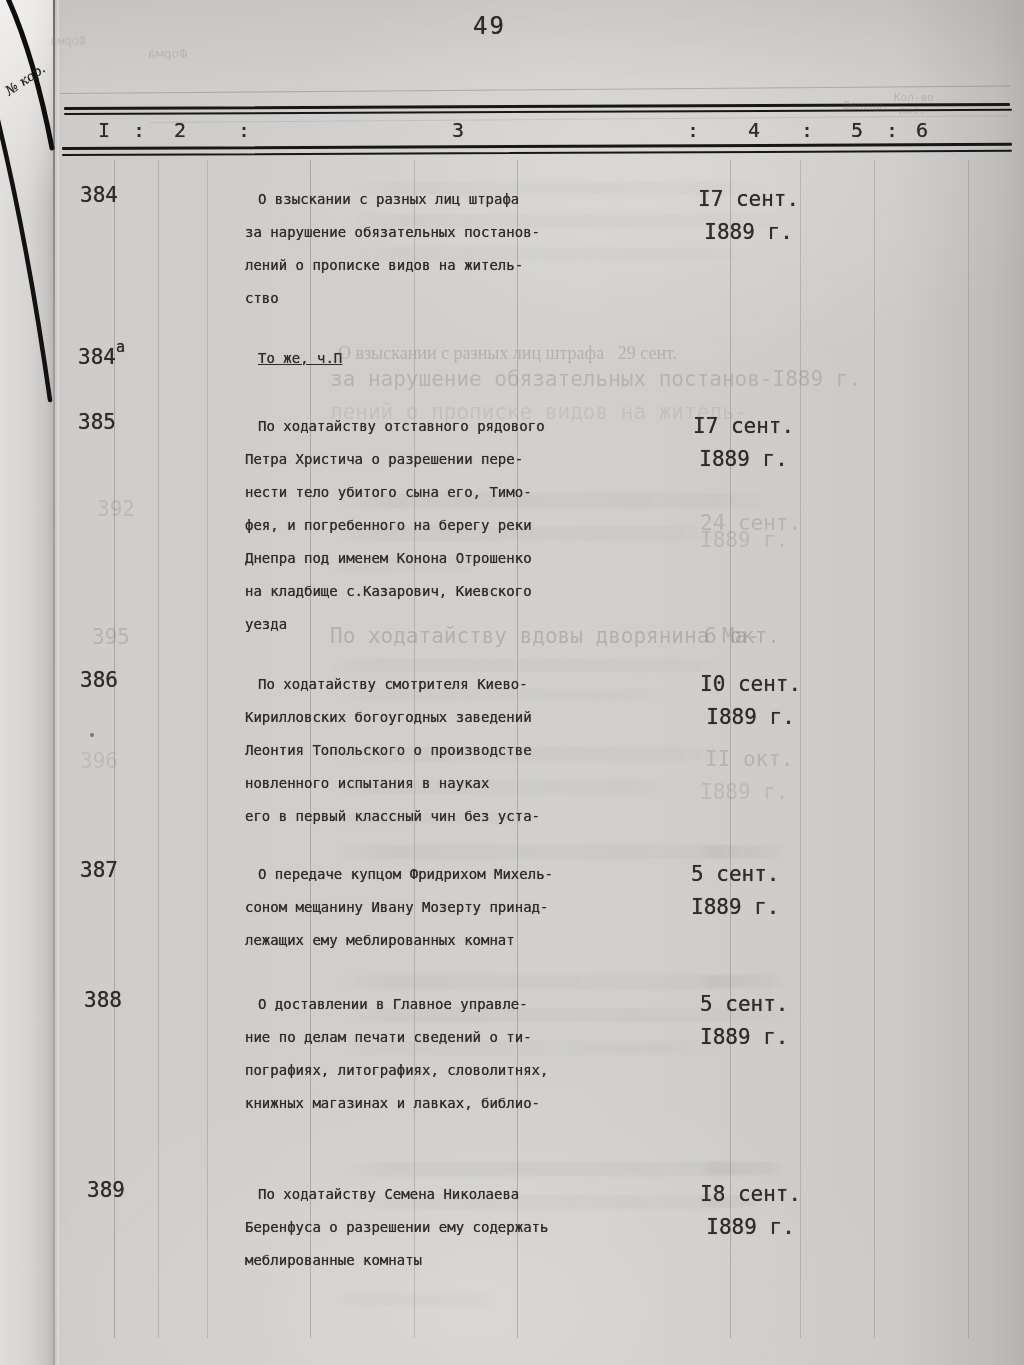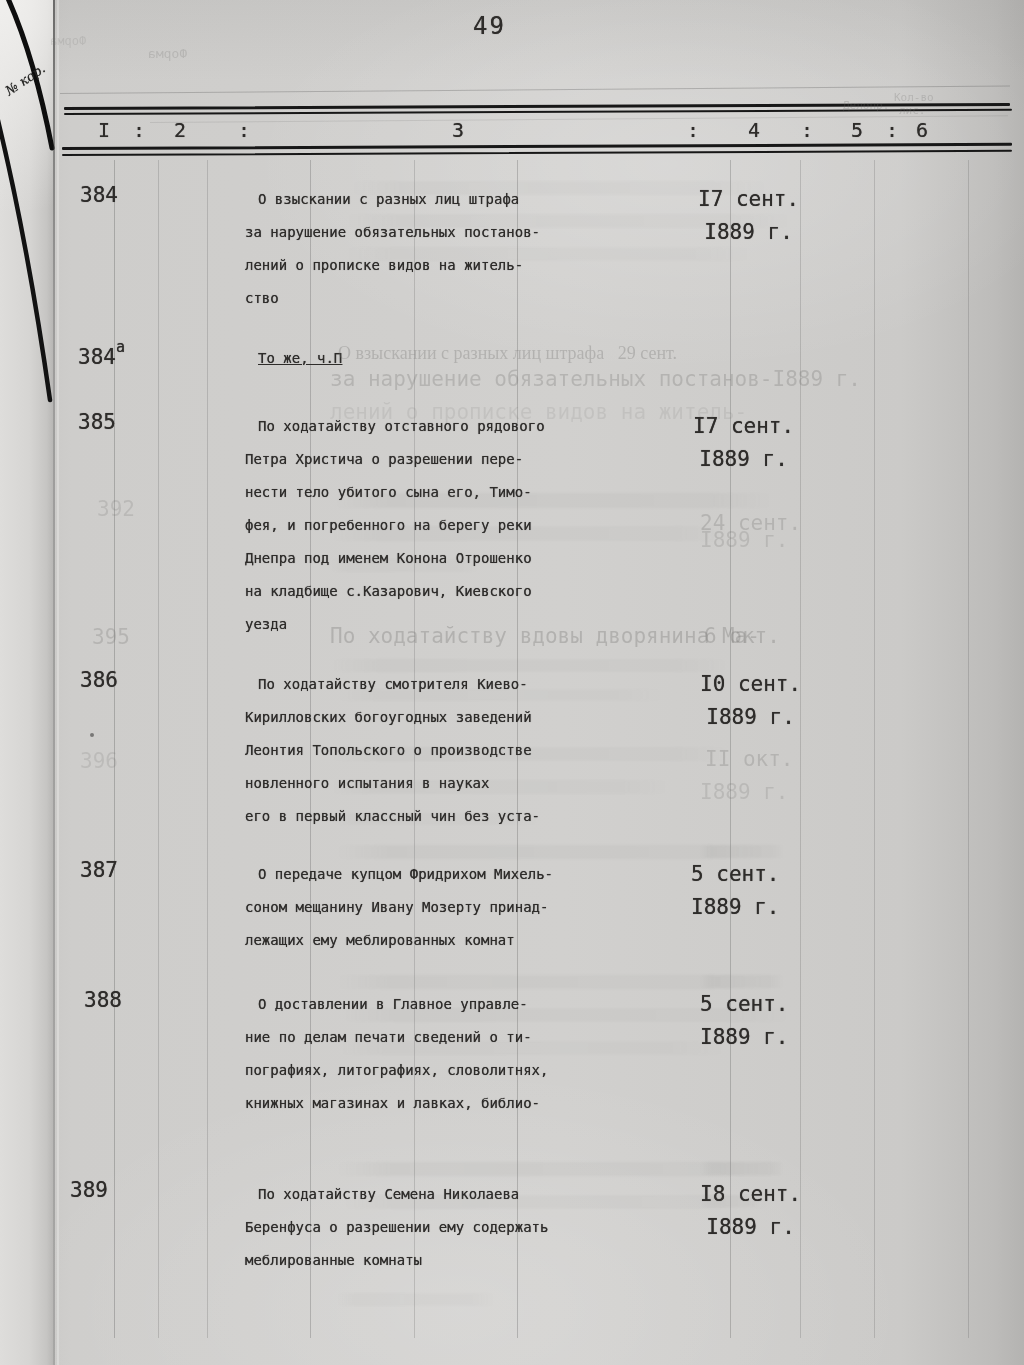--- a/index.html
+++ b/index.html
@@ -123,21 +123,21 @@
         <div class="date ink" style="left: 691px; top: 858px;">5 сент.
 I889 г.</div>
       </div>
       <div>
         <div class="num ink" style="left: 84px; top: 988px;">388</div>
         <div class="lines ink" style="left: 245px; top: 988px;"><div class="l0">О доставлении в Главное управле-</div><div>ние по делам печати сведений о ти-</div><div>пографиях, литографиях, словолитнях,</div><div>книжных магазинах и лавках, библио-</div></div>
         <div class="date ink" style="left: 700px; top: 988px;">5 сент.
 I889 г.</div>
       </div>
       <div>
-        <div class="num ink" style="left: 70px; top: 1178px; text-align: center;">389</div>
+        <div class="num ink" style="left: 87px; top: 1178px; text-align: center;">389</div>
         <div class="lines ink" style="left: 245px; top: 1178px;"><div class="l0">По ходатайству Семена Николаева</div><div>Беренфуса о разрешении ему содержать</div><div>меблированные комнаты</div></div>
         <div class="date ink" style="left: 700px; top: 1178px;">I8 сент.
 I889 г.</div>
       </div>
     </div>
   <div id="ghost-root">
       <div class="ghost" style="left: 338px; top: 344px; opacity: 0.3; font-size: 18px; font-family: Liberation Serif, serif;">О взыскании с разных лиц штрафа   29 сент.</div>
       <div class="ghost" style="left: 330px; top: 369px; opacity: 0.27; font-size: 21px;">за нарушение обязательных постанов-I889 г.</div>
       <div class="ghost" style="left: 330px; top: 402px; opacity: 0.13; font-size: 21px;">лений о прописке видов на житель-</div>
       <div class="ghost" style="left: 97px; top: 499px; opacity: 0.2; font-size: 21px;">392</div>

